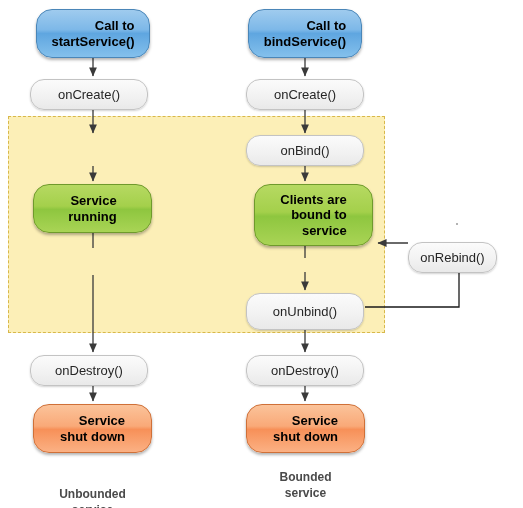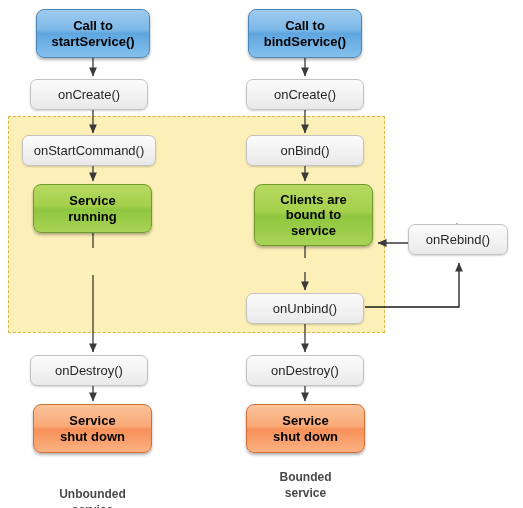--- a/index.html
+++ b/index.html
@@ -23,44 +23,45 @@
     display: flex;
     align-items: center;
     justify-content: center;
     text-align: center;
     line-height: 1.18;
     white-space: pre-line;
   }
 
   
   .pill {
-    border-radius: 8px;
+    border-radius: 16px;
     font-size: 13px;
     font-weight: bold;
     color: #000000;
+    text-align: right;
   }
   .pill-blue {
     background: linear-gradient(to bottom, #9fcbee 0%, #7db8e8 42%, #5fa6e0 50%, #84c0ec 100%);
     border: 1px solid #4a86b8;
     box-shadow: 0 2px 3px rgba(0,0,0,0.30);
   }
   .pill-green {
     background: linear-gradient(to bottom, #b6d962 0%, #a4d04b 45%, #8ec63f 52%, #a9d455 100%);
     border: 1px solid #6f9a2c;
     box-shadow: 0 2px 3px rgba(0,0,0,0.30);
   }
   .pill-orange {
     background: linear-gradient(to bottom, #fbc39a 0%, #f9a978 45%, #f79058 52%, #fbb184 100%);
     border: 1px solid #cf7038;
     box-shadow: 0 2px 3px rgba(0,0,0,0.30);
   }
 
   
   .box {
-    border-radius: 7px;
+    border-radius: 14px;
     font-size: 13px;
     color: #262626;
     background: linear-gradient(to bottom, #fbfbfb 0%, #f2f2f2 55%, #e9e9e9 100%);
     border: 1px solid #c3c3c3;
     box-shadow: 0 1px 2px rgba(0,0,0,0.18);
   }
 
   
   #active-region {
     position: absolute;
@@ -149,21 +150,20 @@
     <path d="M408,243 L378,243" fill="none" stroke="#1a1a1a" stroke-width="1.3" marker-end="url(#arrowhead-left)"></path>
   </svg>
 
   <div class="dot-mark" style="left:456px; top:223px;"></div>
 
   <div class="node pill pill-blue" style="left:36px; top:9px; width:114px; height:49px;">Call to
 startService()</div>
 
   <div class="node box" style="left:30px; top:79px; width:118px; height:31px;">onCreate()</div>
 
-  <div class="node box" style="left:22px; top:135px; width:134px; height:31px;">onStartCommand()</div>
 
   <div class="node pill pill-green" style="left:33px; top:184px; width:119px; height:49px;">Service
 running</div>
 
 
   <div class="node box" style="left:30px; top:355px; width:118px; height:31px;">onDestroy()</div>
 
   <div class="node pill pill-orange" style="left:33px; top:404px; width:119px; height:49px;">Service
 shut down</div>
 
@@ -175,25 +175,25 @@
 
   <div class="node box" style="left:246px; top:79px; width:118px; height:31px;">onCreate()</div>
 
   <div class="node box" style="left:246px; top:135px; width:118px; height:31px;">onBind()</div>
 
   <div class="node pill pill-green" style="left:254px; top:184px; width:119px; height:62px;">Clients are
 bound to
 service</div>
 
 
-  <div class="node box" style="left:246px; top:293px; width:118px; height:31px;">onUnbind()</div>
+  <div class="node box" style="left:246px; top:293px; width:118px; height:37px;">onUnbind()</div>
 
   <div class="node box" style="left:246px; top:355px; width:118px; height:31px;">onDestroy()</div>
 
   <div class="node pill pill-orange" style="left:246px; top:404px; width:119px; height:49px;">Service
 shut down</div>
 
   <div class="caption" style="left:246px; top:470px; width:119px;">Bounded
 service</div>
 
-  <div class="node box" style="left:408px; top:224px; width:100px; height:31px;">onRebind()</div>
+  <div class="node box" style="left:408px; top:242px; width:89px; height:31px;">onRebind()</div>
 
 </div>
 
 </body></html>

